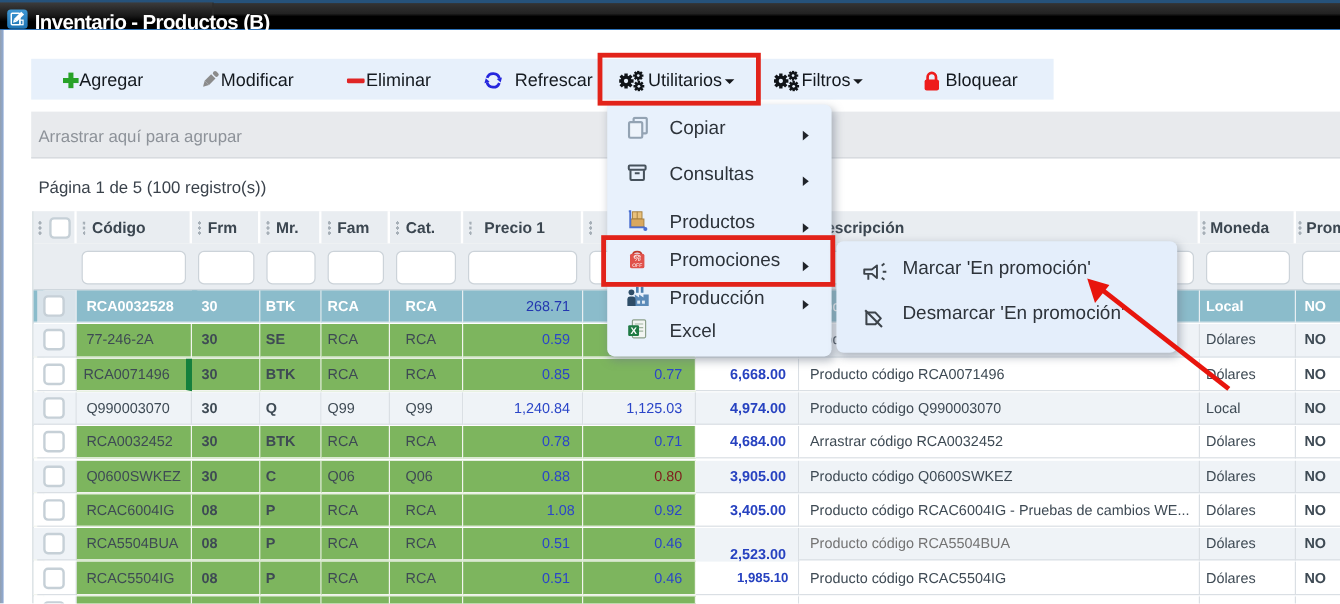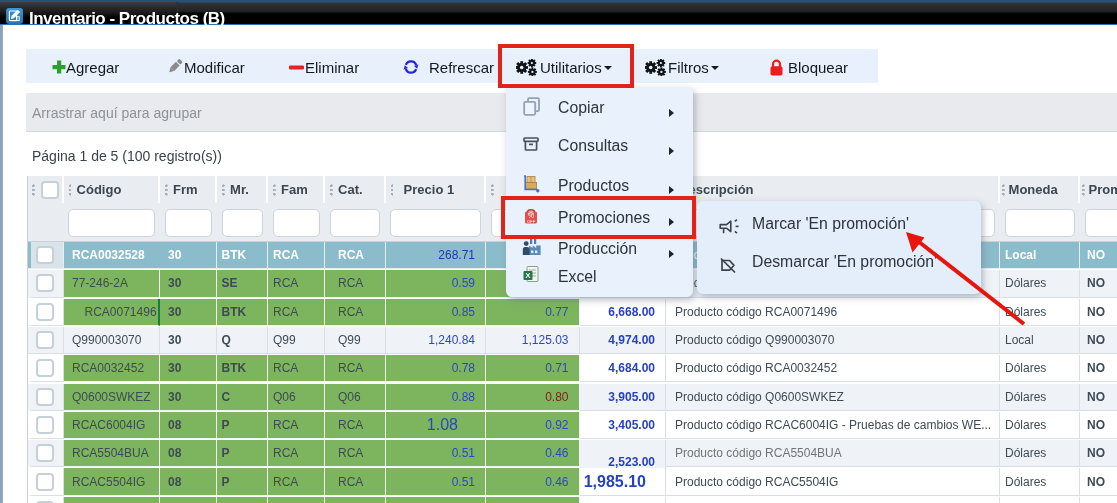--- a/index.html
+++ b/index.html
@@ -241,21 +241,21 @@
 <div class="c" style="left:579.5px;top:270.3px;width:86.5px;height:27.3px;background:#eff3f7;border-right:1px solid #dadfe4;border-bottom:1px solid #dadfe4;color:#2742c0;font-size:12px;font-weight:bold;justify-content:flex-end;padding-right:10px;">6,983.00</div>
 <div class="c" style="left:666px;top:270.3px;width:334px;height:27.3px;background:#eff3f7;border-right:1px solid #dadfe4;border-bottom:1px solid #dadfe4;color:#3e4a54;font-size:12px;padding-left:9px;">
     <span class="ell">Producto código 77-246-2A</span>
   </div>
 <div class="c" style="left:1000px;top:270.3px;width:80px;height:27.3px;background:#eff3f7;border-right:1px solid #dadfe4;border-bottom:1px solid #dadfe4;color:#3e4a54;font-size:12px;padding-left:5px;">Dólares</div>
 <div class="c" style="left:1080px;top:270.3px;width:100px;height:27.3px;background:#eff3f7;border-right:1px solid #dadfe4;border-bottom:1px solid #dadfe4;color:#3e4a54;font-size:12px;font-weight:bold;padding-left:7px;">NO</div>
 <div class="c" style="left:28px;top:298.6px;width:3px;height:27.3px;background:#ffffff;border-right:1px solid #f2f5ee;border-bottom:1px solid #f2f5ee;color:#3e4a54;font-size:12px;padding-left:8px;"></div>
 <div class="c" style="left:31px;top:298.6px;width:32.5px;height:27.3px;background:#ffffff;border-right:1px solid #dadfe4;border-bottom:1px solid #dadfe4;color:#3e4a54;font-size:12px;padding-left:4.5px;">
     <span class="cb"></span>
   </div>
-<div class="c" style="left:63.5px;top:298.6px;width:96.5px;height:27.3px;background:#7db55e;border-right:2px solid #15803d;border-bottom:1px solid #f2f5ee;color:#3e4a54;font-size:12px;padding-left:21px;">RCA0071496</div>
+<div class="c" style="left:63.5px;top:298.6px;width:96.5px;height:27.3px;background:#7db55e;border-right:5px solid #15803d;border-bottom:1px solid #f2f5ee;color:#3e4a54;font-size:12px;padding-left:6px;">RCA0071496</div>
 <div class="c" style="left:160px;top:298.6px;width:57px;height:27.3px;background:#7db55e;border-right:1px solid #f2f5ee;border-bottom:1px solid #f2f5ee;color:#3e4a54;font-size:12px;font-weight:bold;padding-left:8px;">30</div>
 <div class="c" style="left:217px;top:298.6px;width:51px;height:27.3px;background:#7db55e;border-right:1px solid #f2f5ee;border-bottom:1px solid #f2f5ee;color:#3e4a54;font-size:12px;font-weight:bold;padding-left:4.5px;">BTK</div>
 <div class="c" style="left:268px;top:298.6px;width:57px;height:27.3px;background:#7db55e;border-right:1px solid #f2f5ee;border-bottom:1px solid #f2f5ee;color:#3e4a54;font-size:12px;padding-left:5px;">RCA</div>
 <div class="c" style="left:325px;top:298.6px;width:60.5px;height:27.3px;background:#7db55e;border-right:1px solid #f2f5ee;border-bottom:1px solid #f2f5ee;color:#3e4a54;font-size:12px;padding-left:13px;">RCA</div>
 <div class="c" style="left:385.5px;top:298.6px;width:100.5px;height:27.3px;background:#7db55e;border-right:1px solid #f2f5ee;border-bottom:1px solid #f2f5ee;color:#2b46c8;font-size:12px;justify-content:flex-end;padding-right:10px;">0.85</div>
 <div class="c" style="left:486px;top:298.6px;width:93.5px;height:27.3px;background:#7db55e;border-right:1px solid #f2f5ee;border-bottom:1px solid #f2f5ee;color:#2b46c8;font-size:12px;justify-content:flex-end;padding-right:10px;">0.77</div>
 <div class="c" style="left:579.5px;top:298.6px;width:86.5px;height:27.3px;background:#ffffff;border-right:1px solid #dadfe4;border-bottom:1px solid #dadfe4;color:#2742c0;font-size:12px;font-weight:bold;justify-content:flex-end;padding-right:10px;">6,668.00</div>
 <div class="c" style="left:666px;top:298.6px;width:334px;height:27.3px;background:#ffffff;border-right:1px solid #dadfe4;border-bottom:1px solid #dadfe4;color:#3e4a54;font-size:12px;padding-left:9px;">
     <span class="ell">Producto código RCA0071496</span>
   </div>
@@ -284,21 +284,21 @@
   </div>
 <div class="c" style="left:63.5px;top:355.2px;width:96.5px;height:27.3px;background:#7db55e;border-right:1px solid #f2f5ee;border-bottom:1px solid #f2f5ee;color:#3e4a54;font-size:12px;padding-left:8.5px;">RCA0032452</div>
 <div class="c" style="left:160px;top:355.2px;width:57px;height:27.3px;background:#7db55e;border-right:1px solid #f2f5ee;border-bottom:1px solid #f2f5ee;color:#3e4a54;font-size:12px;font-weight:bold;padding-left:8px;">30</div>
 <div class="c" style="left:217px;top:355.2px;width:51px;height:27.3px;background:#7db55e;border-right:1px solid #f2f5ee;border-bottom:1px solid #f2f5ee;color:#3e4a54;font-size:12px;font-weight:bold;padding-left:4.5px;">BTK</div>
 <div class="c" style="left:268px;top:355.2px;width:57px;height:27.3px;background:#7db55e;border-right:1px solid #f2f5ee;border-bottom:1px solid #f2f5ee;color:#3e4a54;font-size:12px;padding-left:5px;">RCA</div>
 <div class="c" style="left:325px;top:355.2px;width:60.5px;height:27.3px;background:#7db55e;border-right:1px solid #f2f5ee;border-bottom:1px solid #f2f5ee;color:#3e4a54;font-size:12px;padding-left:13px;">RCA</div>
 <div class="c" style="left:385.5px;top:355.2px;width:100.5px;height:27.3px;background:#7db55e;border-right:1px solid #f2f5ee;border-bottom:1px solid #f2f5ee;color:#2b46c8;font-size:12px;justify-content:flex-end;padding-right:10px;">0.78</div>
 <div class="c" style="left:486px;top:355.2px;width:93.5px;height:27.3px;background:#7db55e;border-right:1px solid #f2f5ee;border-bottom:1px solid #f2f5ee;color:#2b46c8;font-size:12px;justify-content:flex-end;padding-right:10px;">0.71</div>
 <div class="c" style="left:579.5px;top:355.2px;width:86.5px;height:27.3px;background:#ffffff;border-right:1px solid #dadfe4;border-bottom:1px solid #dadfe4;color:#2742c0;font-size:12px;font-weight:bold;justify-content:flex-end;padding-right:10px;">4,684.00</div>
 <div class="c" style="left:666px;top:355.2px;width:334px;height:27.3px;background:#ffffff;border-right:1px solid #dadfe4;border-bottom:1px solid #dadfe4;color:#3e4a54;font-size:12px;padding-left:9px;">
-    <span class="ell">Producto código RCA0032452</span>
+    <span class="ell">Arrastrar código RCA0032452</span>
   </div>
 <div class="c" style="left:1000px;top:355.2px;width:80px;height:27.3px;background:#ffffff;border-right:1px solid #dadfe4;border-bottom:1px solid #dadfe4;color:#3e4a54;font-size:12px;padding-left:5px;">Dólares</div>
 <div class="c" style="left:1080px;top:355.2px;width:100px;height:27.3px;background:#ffffff;border-right:1px solid #dadfe4;border-bottom:1px solid #dadfe4;color:#3e4a54;font-size:12px;font-weight:bold;padding-left:7px;">NO</div>
 <div class="c" style="left:28px;top:383.5px;width:3px;height:27.3px;background:#eff3f7;border-right:1px solid #f2f5ee;border-bottom:1px solid #f2f5ee;color:#3e4a54;font-size:12px;padding-left:8px;"></div>
 <div class="c" style="left:31px;top:383.5px;width:32.5px;height:27.3px;background:#eff3f7;border-right:1px solid #dadfe4;border-bottom:1px solid #dadfe4;color:#3e4a54;font-size:12px;padding-left:4.5px;">
     <span class="cb"></span>
   </div>
 <div class="c" style="left:63.5px;top:383.5px;width:96.5px;height:27.3px;background:#7db55e;border-right:1px solid #f2f5ee;border-bottom:1px solid #f2f5ee;color:#3e4a54;font-size:12px;padding-left:8.5px;">Q0600SWKEZ</div>
 <div class="c" style="left:160px;top:383.5px;width:57px;height:27.3px;background:#7db55e;border-right:1px solid #f2f5ee;border-bottom:1px solid #f2f5ee;color:#3e4a54;font-size:12px;font-weight:bold;padding-left:8px;">30</div>
 <div class="c" style="left:217px;top:383.5px;width:51px;height:27.3px;background:#7db55e;border-right:1px solid #f2f5ee;border-bottom:1px solid #f2f5ee;color:#3e4a54;font-size:12px;font-weight:bold;padding-left:4.5px;">C</div>
@@ -314,21 +314,21 @@
 <div class="c" style="left:1080px;top:383.5px;width:100px;height:27.3px;background:#eff3f7;border-right:1px solid #dadfe4;border-bottom:1px solid #dadfe4;color:#3e4a54;font-size:12px;font-weight:bold;padding-left:7px;">NO</div>
 <div class="c" style="left:28px;top:411.8px;width:3px;height:27.3px;background:#ffffff;border-right:1px solid #f2f5ee;border-bottom:1px solid #f2f5ee;color:#3e4a54;font-size:12px;padding-left:8px;"></div>
 <div class="c" style="left:31px;top:411.8px;width:32.5px;height:27.3px;background:#ffffff;border-right:1px solid #dadfe4;border-bottom:1px solid #dadfe4;color:#3e4a54;font-size:12px;padding-left:4.5px;">
     <span class="cb"></span>
   </div>
 <div class="c" style="left:63.5px;top:411.8px;width:96.5px;height:27.3px;background:#7db55e;border-right:1px solid #f2f5ee;border-bottom:1px solid #f2f5ee;color:#3e4a54;font-size:12px;padding-left:8.5px;">RCAC6004IG</div>
 <div class="c" style="left:160px;top:411.8px;width:57px;height:27.3px;background:#7db55e;border-right:1px solid #f2f5ee;border-bottom:1px solid #f2f5ee;color:#3e4a54;font-size:12px;font-weight:bold;padding-left:8px;">08</div>
 <div class="c" style="left:217px;top:411.8px;width:51px;height:27.3px;background:#7db55e;border-right:1px solid #f2f5ee;border-bottom:1px solid #f2f5ee;color:#3e4a54;font-size:12px;font-weight:bold;padding-left:4.5px;">P</div>
 <div class="c" style="left:268px;top:411.8px;width:57px;height:27.3px;background:#7db55e;border-right:1px solid #f2f5ee;border-bottom:1px solid #f2f5ee;color:#3e4a54;font-size:12px;padding-left:5px;">RCA</div>
 <div class="c" style="left:325px;top:411.8px;width:60.5px;height:27.3px;background:#7db55e;border-right:1px solid #f2f5ee;border-bottom:1px solid #f2f5ee;color:#3e4a54;font-size:12px;padding-left:13px;">RCA</div>
-<div class="c" style="left:385.5px;top:411.8px;width:100.5px;height:27.3px;background:#7db55e;border-right:1px solid #f2f5ee;border-bottom:1px solid #f2f5ee;color:#2b46c8;font-size:16px;justify-content:flex-end;padding-right:27px;">1.08</div>
+<div class="c" style="left:385.5px;top:411.8px;width:100.5px;height:27.3px;background:#7db55e;border-right:1px solid #f2f5ee;border-bottom:1px solid #f2f5ee;color:#2b46c8;font-size:12px;justify-content:flex-end;padding-right:6px;">1.08</div>
 <div class="c" style="left:486px;top:411.8px;width:93.5px;height:27.3px;background:#7db55e;border-right:1px solid #f2f5ee;border-bottom:1px solid #f2f5ee;color:#2b46c8;font-size:12px;justify-content:flex-end;padding-right:10px;">0.92</div>
 <div class="c" style="left:579.5px;top:411.8px;width:86.5px;height:27.3px;background:#ffffff;border-right:1px solid #dadfe4;border-bottom:1px solid #dadfe4;color:#2742c0;font-size:12px;font-weight:bold;justify-content:flex-end;padding-right:10px;">3,405.00</div>
 <div class="c" style="left:666px;top:411.8px;width:334px;height:27.3px;background:#ffffff;border-right:1px solid #dadfe4;border-bottom:1px solid #dadfe4;color:#3e4a54;font-size:12px;padding-left:9px;">
     <span class="ell">Producto código RCAC6004IG - Pruebas de cambios WE...</span>
   </div>
 <div class="c" style="left:1000px;top:411.8px;width:80px;height:27.3px;background:#ffffff;border-right:1px solid #dadfe4;border-bottom:1px solid #dadfe4;color:#3e4a54;font-size:12px;padding-left:5px;">Dólares</div>
 <div class="c" style="left:1080px;top:411.8px;width:100px;height:27.3px;background:#ffffff;border-right:1px solid #dadfe4;border-bottom:1px solid #dadfe4;color:#3e4a54;font-size:12px;font-weight:bold;padding-left:7px;">NO</div>
 <div class="c" style="left:28px;top:440.1px;width:3px;height:27.3px;background:#eff3f7;border-right:1px solid #f2f5ee;border-bottom:1px solid #f2f5ee;color:#3e4a54;font-size:12px;padding-left:8px;"></div>
 <div class="c" style="left:31px;top:440.1px;width:32.5px;height:27.3px;background:#eff3f7;border-right:1px solid #dadfe4;border-bottom:1px solid #dadfe4;color:#3e4a54;font-size:12px;padding-left:4.5px;">
     <span class="cb"></span>
@@ -350,21 +350,21 @@
 <div class="c" style="left:31px;top:468.4px;width:32.5px;height:27.3px;background:#ffffff;border-right:1px solid #dadfe4;border-bottom:1px solid #dadfe4;color:#3e4a54;font-size:12px;padding-left:4.5px;">
     <span class="cb"></span>
   </div>
 <div class="c" style="left:63.5px;top:468.4px;width:96.5px;height:27.3px;background:#7db55e;border-right:1px solid #f2f5ee;border-bottom:1px solid #f2f5ee;color:#3e4a54;font-size:12px;padding-left:8.5px;">RCAC5504IG</div>
 <div class="c" style="left:160px;top:468.4px;width:57px;height:27.3px;background:#7db55e;border-right:1px solid #f2f5ee;border-bottom:1px solid #f2f5ee;color:#3e4a54;font-size:12px;font-weight:bold;padding-left:8px;">08</div>
 <div class="c" style="left:217px;top:468.4px;width:51px;height:27.3px;background:#7db55e;border-right:1px solid #f2f5ee;border-bottom:1px solid #f2f5ee;color:#3e4a54;font-size:12px;font-weight:bold;padding-left:4.5px;">P</div>
 <div class="c" style="left:268px;top:468.4px;width:57px;height:27.3px;background:#7db55e;border-right:1px solid #f2f5ee;border-bottom:1px solid #f2f5ee;color:#3e4a54;font-size:12px;padding-left:5px;">RCA</div>
 <div class="c" style="left:325px;top:468.4px;width:60.5px;height:27.3px;background:#7db55e;border-right:1px solid #f2f5ee;border-bottom:1px solid #f2f5ee;color:#3e4a54;font-size:12px;padding-left:13px;">RCA</div>
 <div class="c" style="left:385.5px;top:468.4px;width:100.5px;height:27.3px;background:#7db55e;border-right:1px solid #f2f5ee;border-bottom:1px solid #f2f5ee;color:#2b46c8;font-size:12px;justify-content:flex-end;padding-right:10px;">0.51</div>
 <div class="c" style="left:486px;top:468.4px;width:93.5px;height:27.3px;background:#7db55e;border-right:1px solid #f2f5ee;border-bottom:1px solid #f2f5ee;color:#2b46c8;font-size:12px;justify-content:flex-end;padding-right:10px;">0.46</div>
-<div class="c" style="left:579.5px;top:468.4px;width:86.5px;height:27.3px;background:#ffffff;border-right:1px solid #dadfe4;border-bottom:1px solid #dadfe4;color:#2742c0;font-size:16px;font-weight:bold;justify-content:flex-end;padding-right:19px;">1,985.10</div>
+<div class="c" style="left:579.5px;top:468.4px;width:86.5px;height:27.3px;background:#ffffff;border-right:1px solid #dadfe4;border-bottom:1px solid #dadfe4;color:#2742c0;font-size:11px;font-weight:bold;justify-content:flex-end;padding-right:8px;">1,985.10</div>
 <div class="c" style="left:666px;top:468.4px;width:334px;height:27.3px;background:#ffffff;border-right:1px solid #dadfe4;border-bottom:1px solid #dadfe4;color:#3e4a54;font-size:12px;padding-left:9px;">
     <span class="ell">Producto código RCAC5504IG</span>
   </div>
 <div class="c" style="left:1000px;top:468.4px;width:80px;height:27.3px;background:#ffffff;border-right:1px solid #dadfe4;border-bottom:1px solid #dadfe4;color:#3e4a54;font-size:12px;padding-left:5px;">Dólares</div>
 <div class="c" style="left:1080px;top:468.4px;width:100px;height:27.3px;background:#ffffff;border-right:1px solid #dadfe4;border-bottom:1px solid #dadfe4;color:#3e4a54;font-size:12px;font-weight:bold;padding-left:7px;">NO</div>
 <div class="c" style="left:28px;top:496.70000000000005px;width:3px;height:27.3px;background:#ffffff;border-right:1px solid #f2f5ee;border-bottom:1px solid #f2f5ee;color:#3e4a54;font-size:12px;padding-left:8px;"></div>
 <div class="c" style="left:31px;top:496.70000000000005px;width:32.5px;height:27.3px;background:#ffffff;border-right:1px solid #dadfe4;border-bottom:1px solid #dadfe4;color:#3e4a54;font-size:12px;padding-left:4.5px;">
     <span class="cb"></span>
   </div>
 <div class="c" style="left:63.5px;top:496.70000000000005px;width:96.5px;height:27.3px;background:#7db55e;border-right:1px solid #f2f5ee;border-bottom:1px solid #f2f5ee;color:#3e4a54;font-size:12px;padding-left:8.5px;">RCA0032522</div>

